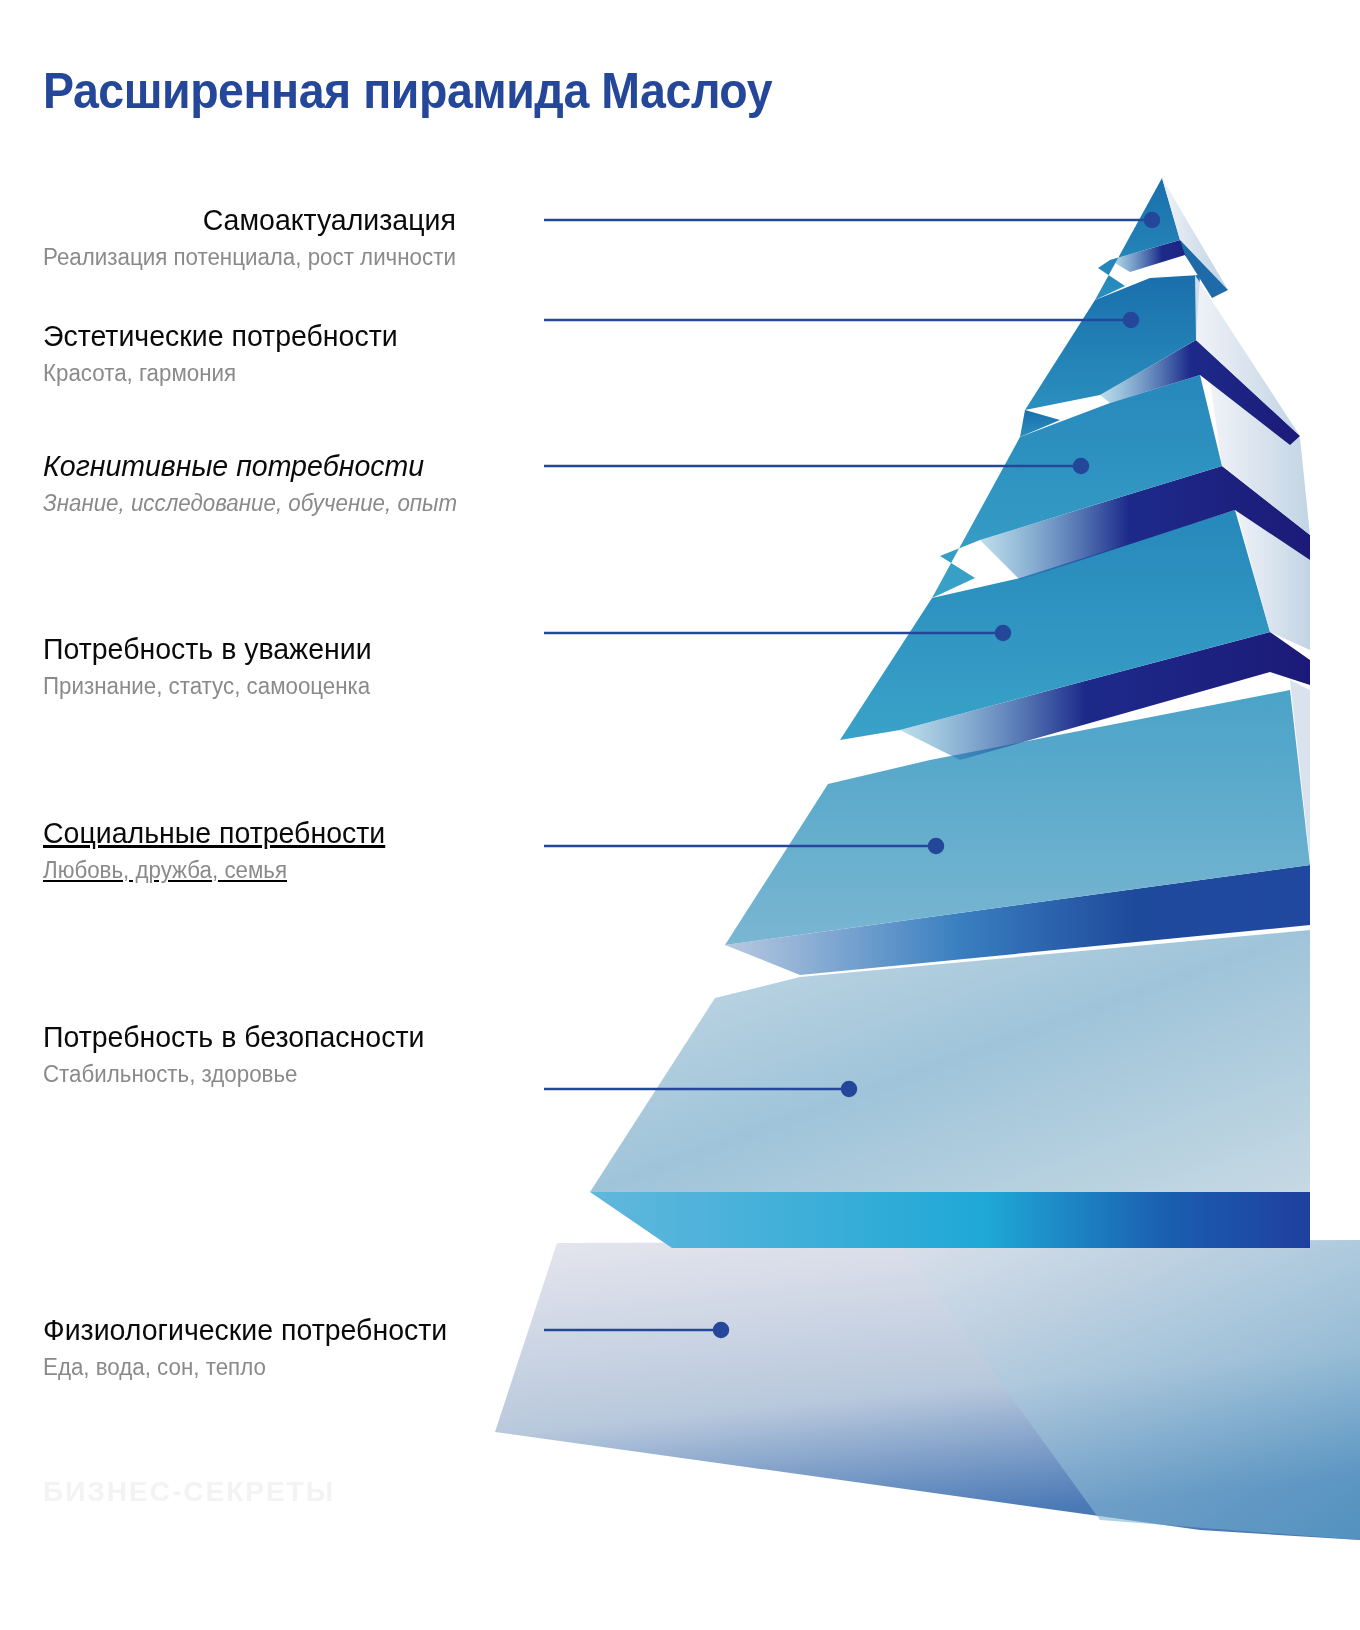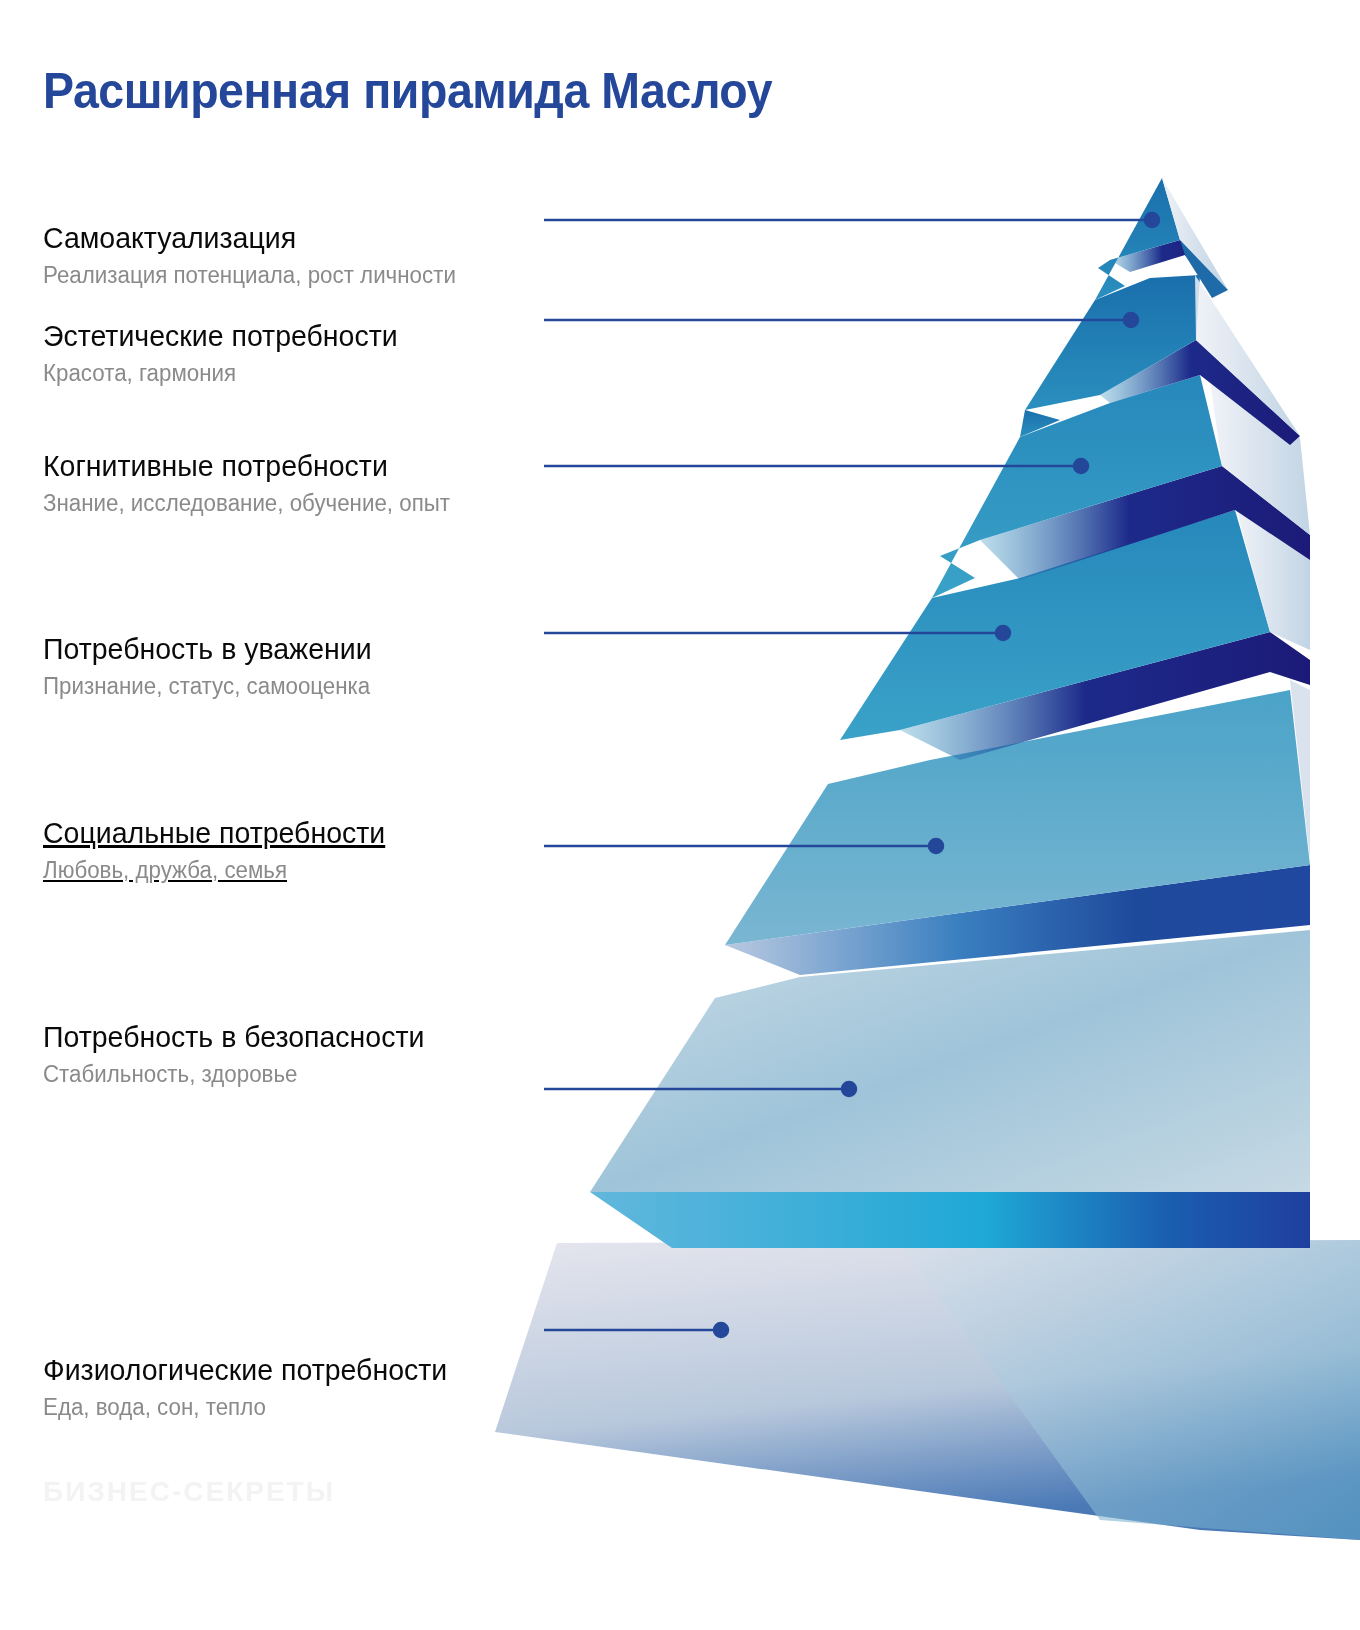--- a/index.html
+++ b/index.html
@@ -126,42 +126,42 @@
     <circle cx="1003" cy="633" r="7"></circle>
     <line x1="544" y1="846" x2="936" y2="846"></line>
     <circle cx="936" cy="846" r="7"></circle>
     <line x1="544" y1="1089" x2="849" y2="1089"></line>
     <circle cx="849" cy="1089" r="7"></circle>
     <line x1="544" y1="1330" x2="721" y2="1330"></line>
     <circle cx="721" cy="1330" r="7"></circle>
   </g>
 </svg>
 
-<div class="level" style="top:221px;">
+<div class="level" style="top:203px;text-align:right;">
   <div class="name">Самоактуализация</div>
   <div class="desc">Реализация потенциала, рост личности</div>
 </div>
 <div class="level" style="top:319px;">
   <div class="name">Эстетические потребности</div>
   <div class="desc">Красота, гармония</div>
 </div>
-<div class="level" style="top:449px;">
+<div class="level" style="top:449px;font-style:italic;">
   <div class="name">Когнитивные потребности</div>
   <div class="desc">Знание, исследование, обучение, опыт</div>
 </div>
 <div class="level" style="top:632px;">
   <div class="name">Потребность в уважении</div>
   <div class="desc">Признание, статус, самооценка</div>
 </div>
 <div class="level" style="top:816px;text-decoration:underline;">
   <div class="name">Социальные потребности</div>
   <div class="desc">Любовь, дружба, семья</div>
 </div>
 <div class="level" style="top:1020px;">
   <div class="name">Потребность в безопасности</div>
   <div class="desc">Стабильность, здоровье</div>
 </div>
-<div class="level" style="top:1313px;margin-top:40px;">
+<div class="level" style="top:1313px;">
   <div class="name">Физиологические потребности</div>
   <div class="desc">Еда, вода, сон, тепло</div>
 </div>
 
 <div class="watermark">БИЗНЕС-СЕКРЕТЫ</div>
 
 </body></html>

